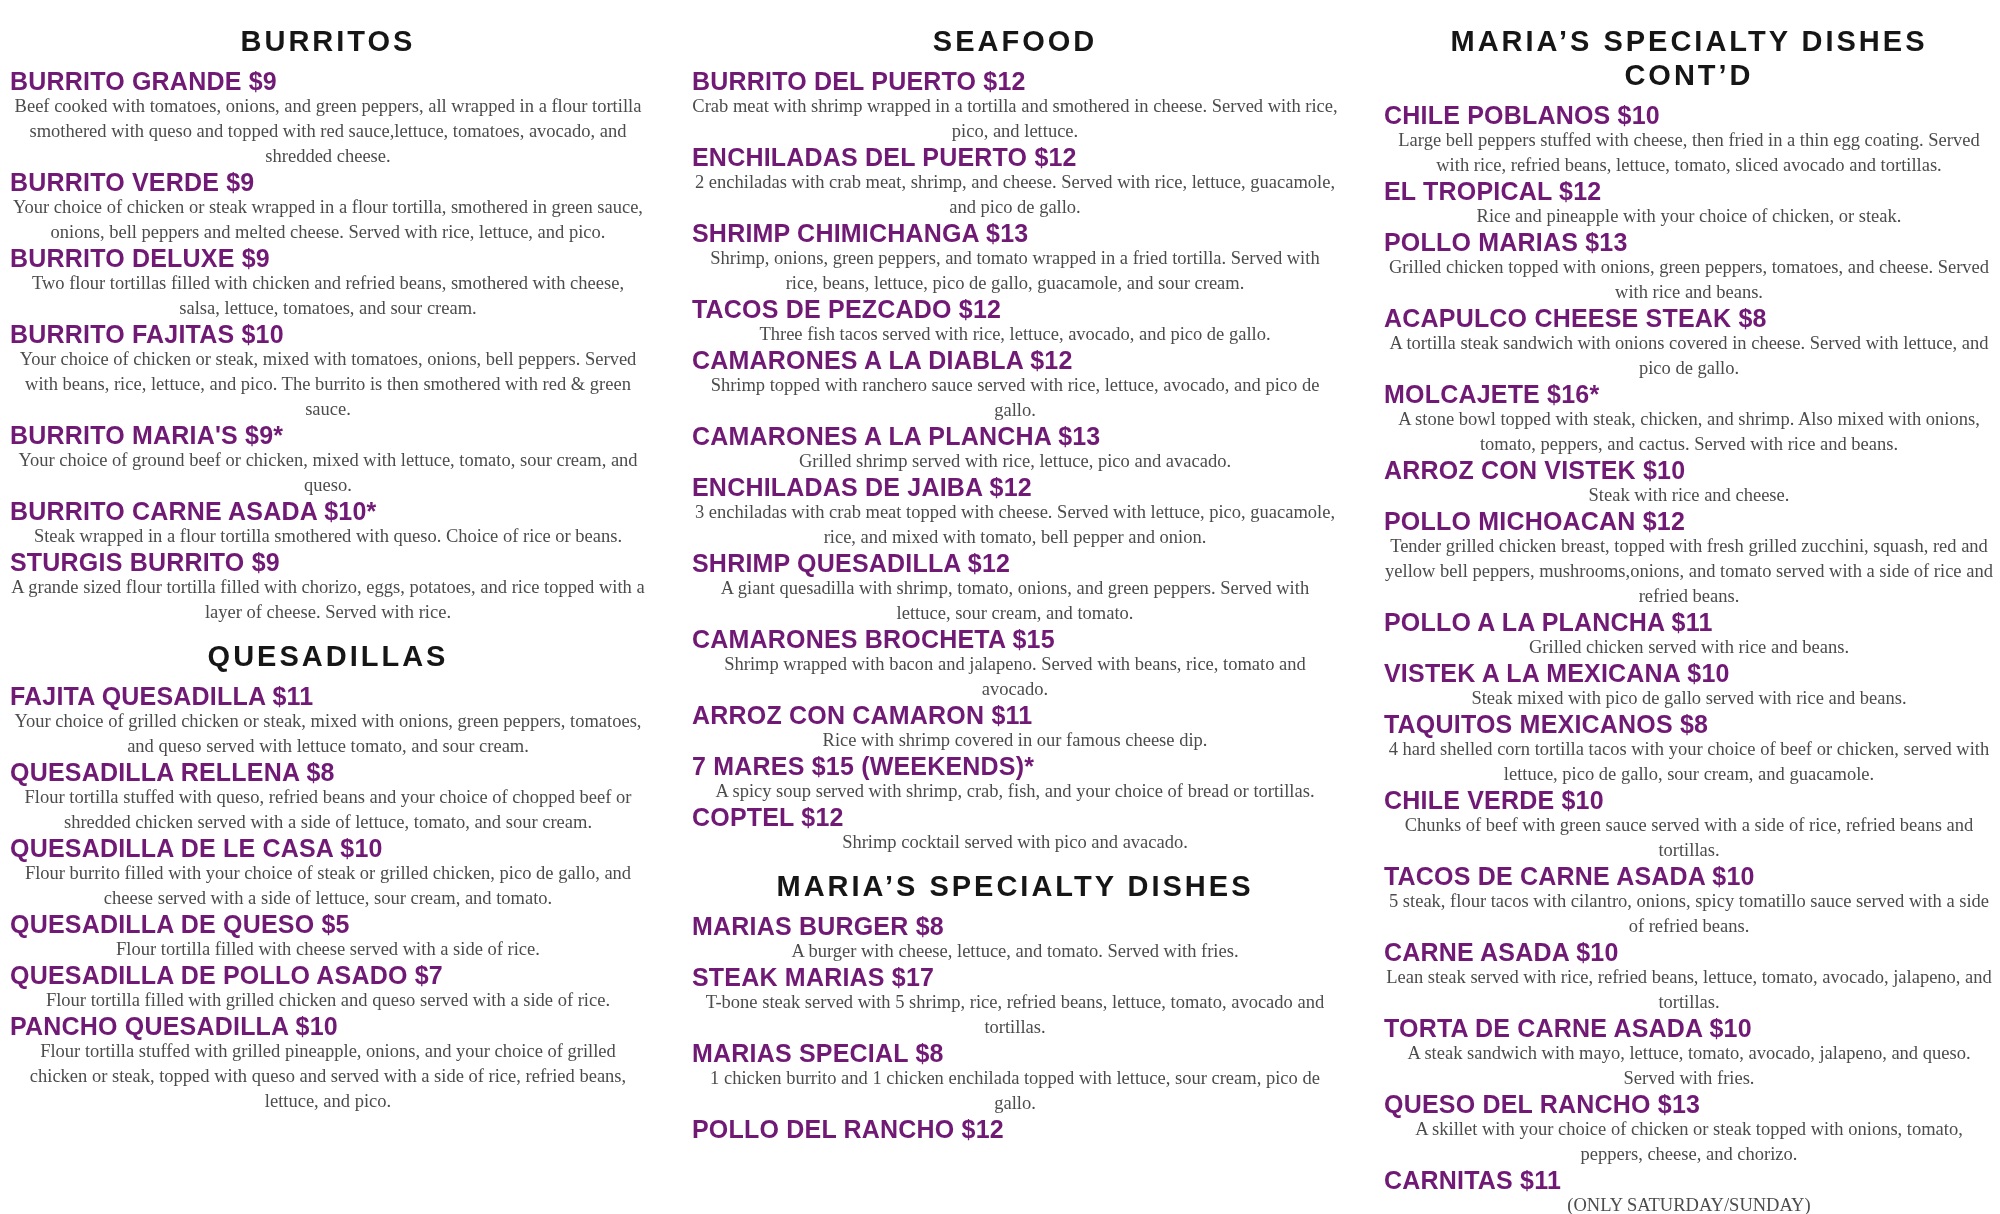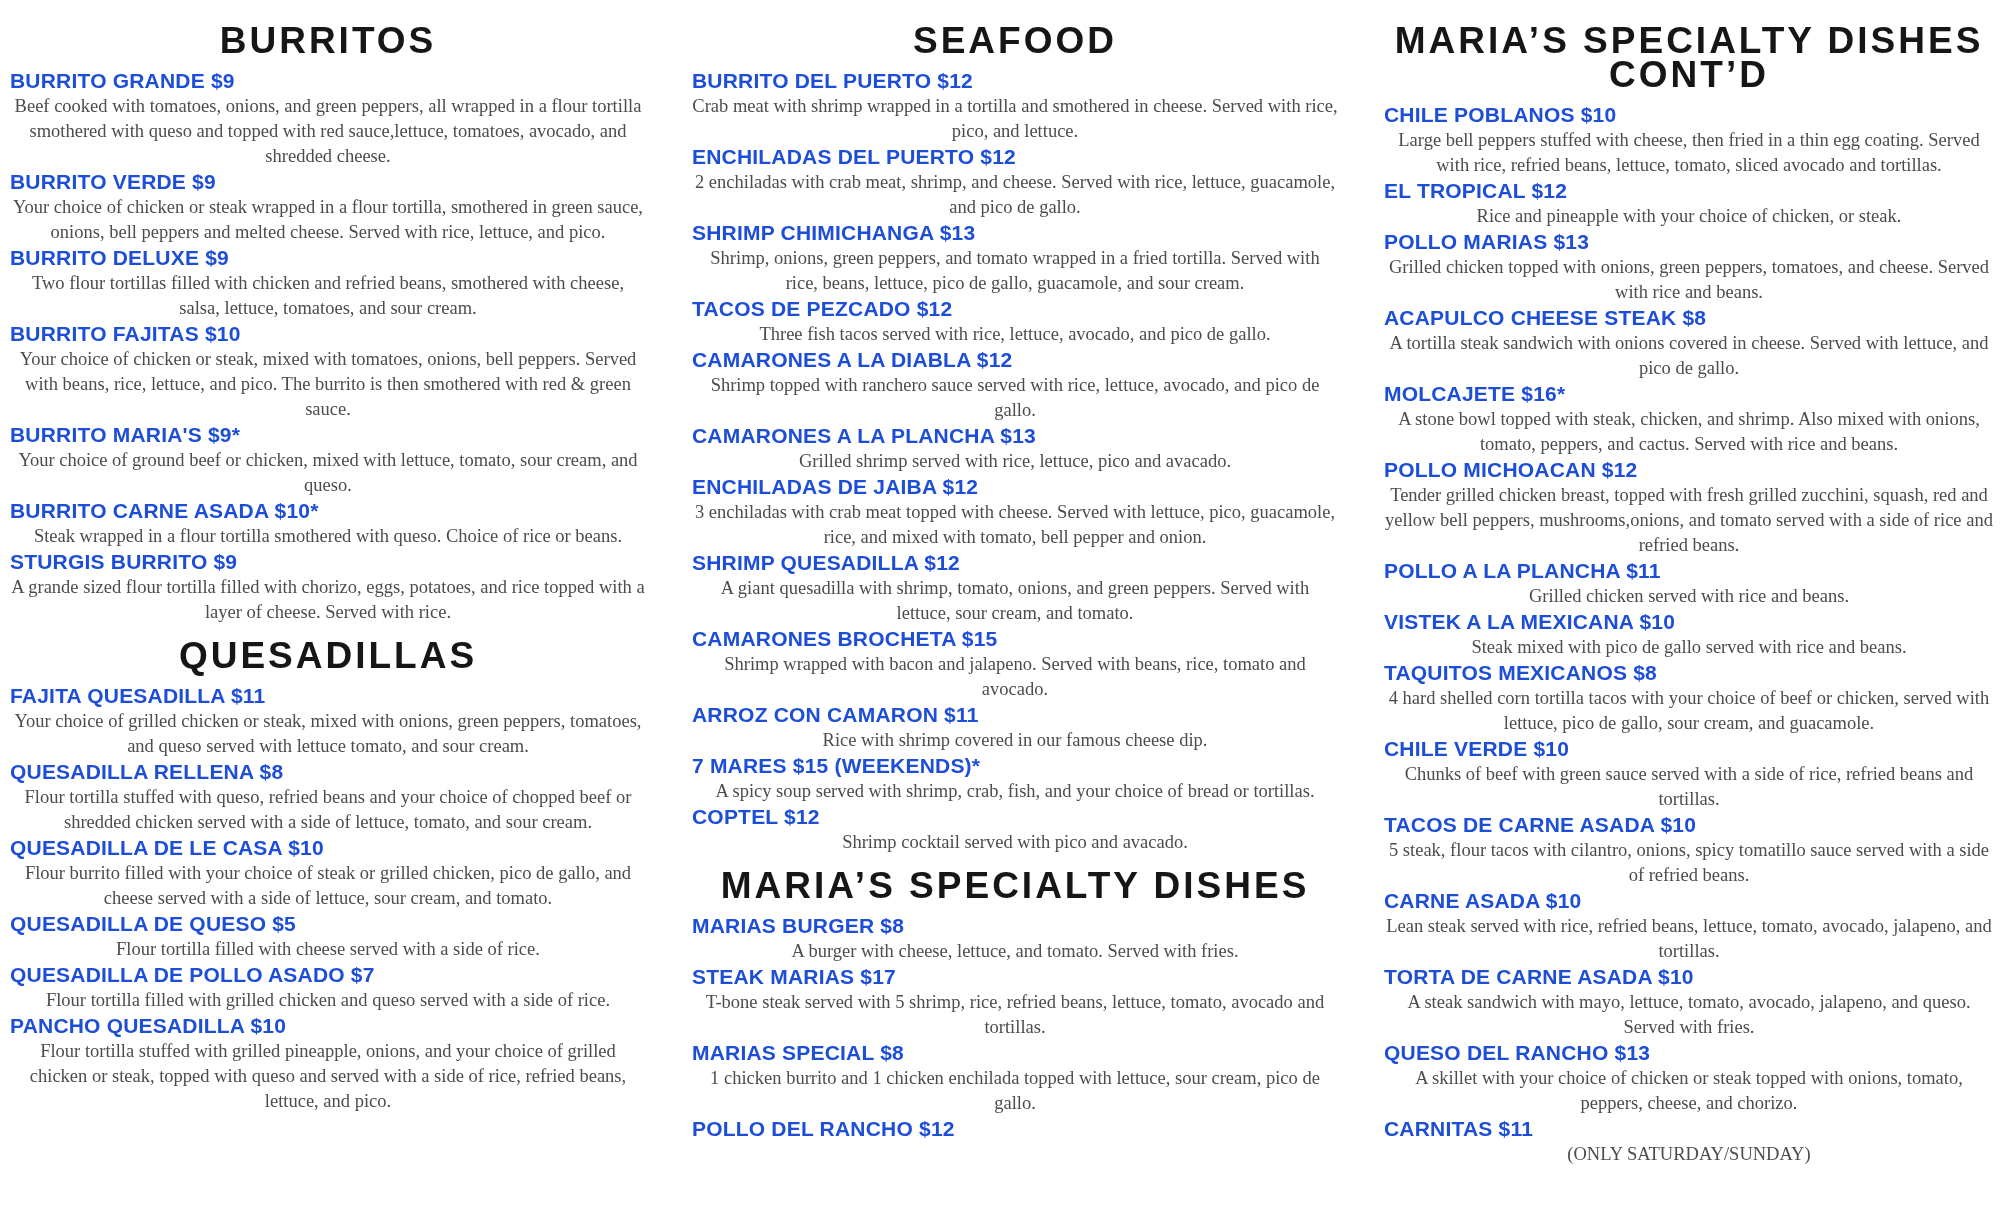--- a/index.html
+++ b/index.html
@@ -26,33 +26,33 @@
   .column:nth-child(3) { width: 610px; }
 
   section { margin: 0; }
   section + section { margin-top: 14px; }
 
   .section-title {
     margin: 0 0 10px 0;
     text-align: center;
     font-family: "Liberation Sans", sans-serif;
     font-weight: 800;
-    font-size: 37px;
+    font-size: 29px;
     line-height: 34px;
     letter-spacing: 3px;
     color: #161616;
   }
   .item { margin: 0; }
   .item-name {
     font-family: "Liberation Sans", sans-serif;
     font-weight: 700;
-    font-size: 21px;
+    font-size: 25px;
     line-height: 26px;
     letter-spacing: 0.2px;
-    color: #1d4ed8;
+    color: #701a75;
   }
   .item-desc {
     font-family: "Liberation Serif", serif;
     font-weight: 400;
     font-size: 18.5px;
     line-height: 25px;
     color: #4c4c4c;
     text-align: center;
   }
 </style>
@@ -208,20 +208,24 @@
         </div>
         <div class="item">
           <div class="item-name">ACAPULCO CHEESE STEAK $8</div>
           <div class="item-desc">A tortilla steak sandwich with onions covered in cheese. Served with lettuce, and pico de gallo.</div>
         </div>
         <div class="item">
           <div class="item-name">MOLCAJETE $16*</div>
           <div class="item-desc">A stone bowl topped with steak, chicken, and shrimp. Also mixed with onions, tomato, peppers, and cactus. Served with rice and beans.</div>
         </div>
         <div class="item">
+          <div class="item-name">ARROZ CON VISTEK $10</div>
+          <div class="item-desc">Steak with rice and cheese.</div>
+        </div>
+        <div class="item">
           <div class="item-name">POLLO MICHOACAN $12</div>
           <div class="item-desc">Tender grilled chicken breast, topped with fresh grilled zucchini, squash, red and yellow bell peppers, mushrooms,onions, and tomato served with a side of rice and refried beans.</div>
         </div>
         <div class="item">
           <div class="item-name">POLLO A LA PLANCHA $11</div>
           <div class="item-desc">Grilled chicken served with rice and beans.</div>
         </div>
         <div class="item">
           <div class="item-name">VISTEK A LA MEXICANA $10</div>
           <div class="item-desc">Steak mixed with pico de gallo served with rice and beans.</div>

